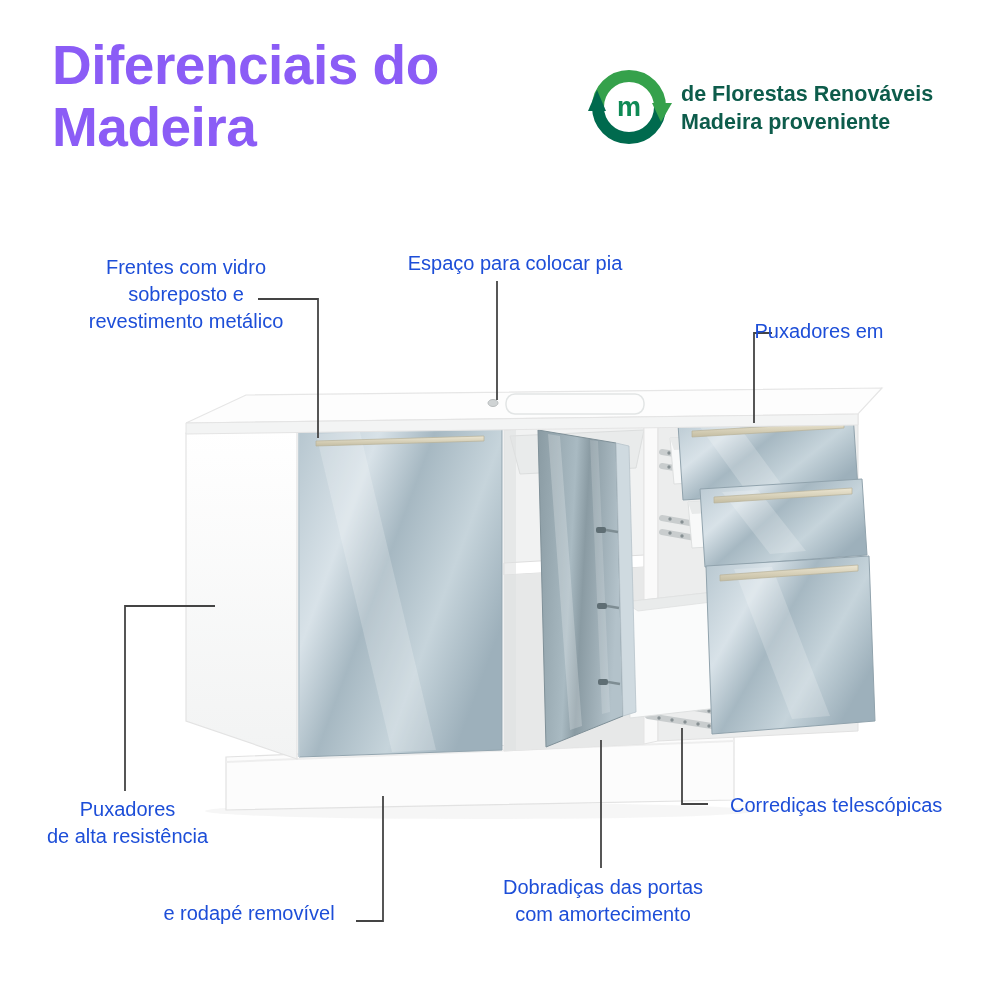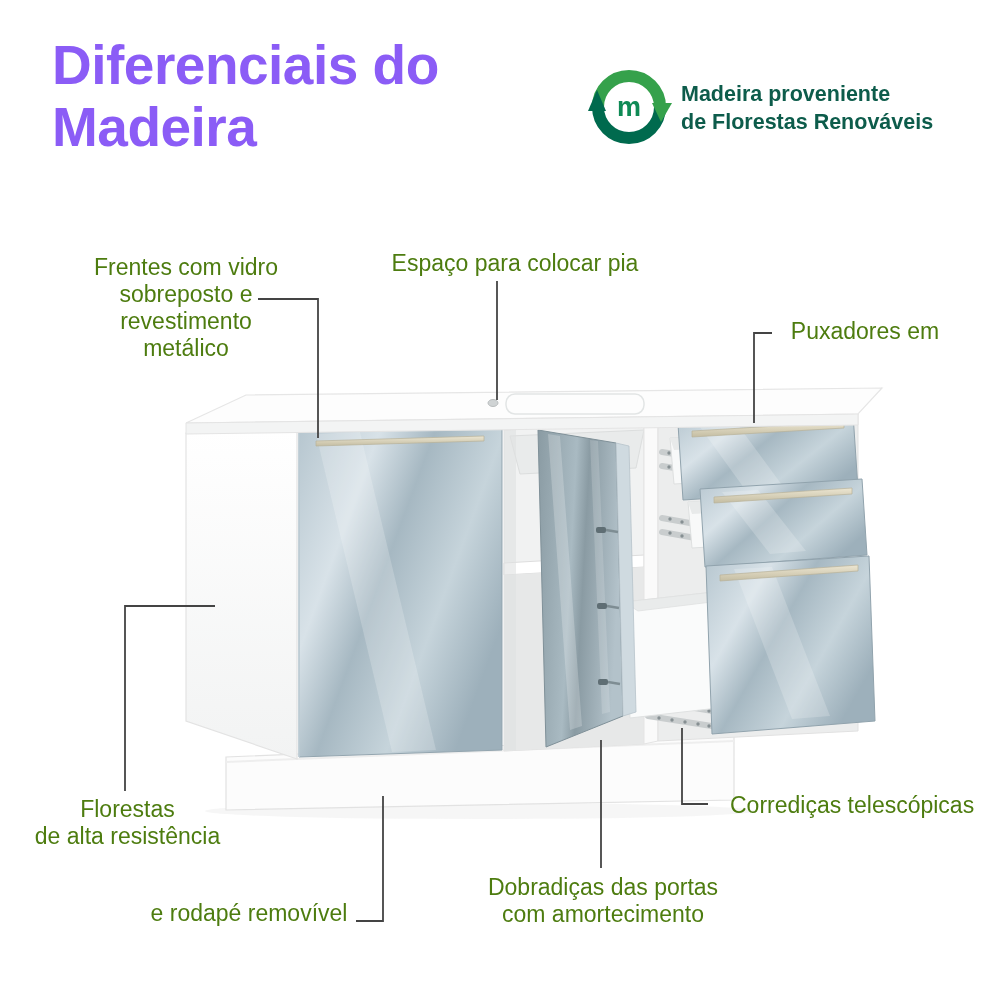--- a/index.html
+++ b/index.html
@@ -13,21 +13,21 @@
     font-size:55px; font-weight:bold; color:#8b5cf6;
     line-height:62px; letter-spacing:-0.5px;
   }
   .page-title span { display:block; }
   .badge-text {
     position:absolute; left:681px; top:80px;
     font-size:21.5px; font-weight:bold; color:#0d5c4b; line-height:28px;
   }
   .badge-text span { display:block; }
   .label {
-    position:absolute; font-size:23px; line-height:27px; color:#4d7c0f;
+    position:absolute; font-size:20px; line-height:27px; color:#1d4ed8;
     text-align:center;
   }
   .label span { display:block; }
   .label.left-align { text-align:left;margin-left:16px; }
 </style>
 </head>
 <body>
 
 <svg class="scene" width="1000" height="1000" viewBox="0 0 1000 1000">
   <defs>
@@ -187,40 +187,40 @@
     <text x="629" y="116" text-anchor="middle" font-size="27" font-weight="bold" fill="#0f8a55" font-family="Liberation Sans, sans-serif">m</text>
   </g>
 </svg>
 
 <h1 class="page-title">
   <span>Diferenciais do</span>
   <span>Madeira</span>
 </h1>
 
 <div class="badge-text">
+  <span>de Florestas Renováveis</span>
   <span>Madeira proveniente</span>
-  <span>de Florestas Renováveis</span>
 </div>
 
 <div class="label" style="left:80px; top:254px; width:212px;">
   <span>Frentes com vidro</span>
   <span>sobreposto e</span>
   <span>revestimento metálico</span>
 </div>
 
 <div class="label" style="left:384px; top:250px; width:262px;">
   <span>Espaço para colocar pia</span>
 </div>
 
-<div class="label" style="left:775px; top:318px; width:180px;">
+<div class="label" style="left:729px; top:318px; width:180px;">
   <span>Puxadores em</span>
 </div>
 
 <div class="label" style="left:25px; top:796px; width:205px;">
-  <span>Florestas</span>
+  <span>Puxadores</span>
   <span>de alta resistência</span>
 </div>
 
 <div class="label" style="left:142px; top:900px; width:214px;">
   <span>e rodapé removível</span>
 </div>
 
 <div class="label" style="left:478px; top:874px; width:250px;">
   <span>Dobradiças das portas</span>
   <span>com amortecimento</span>

